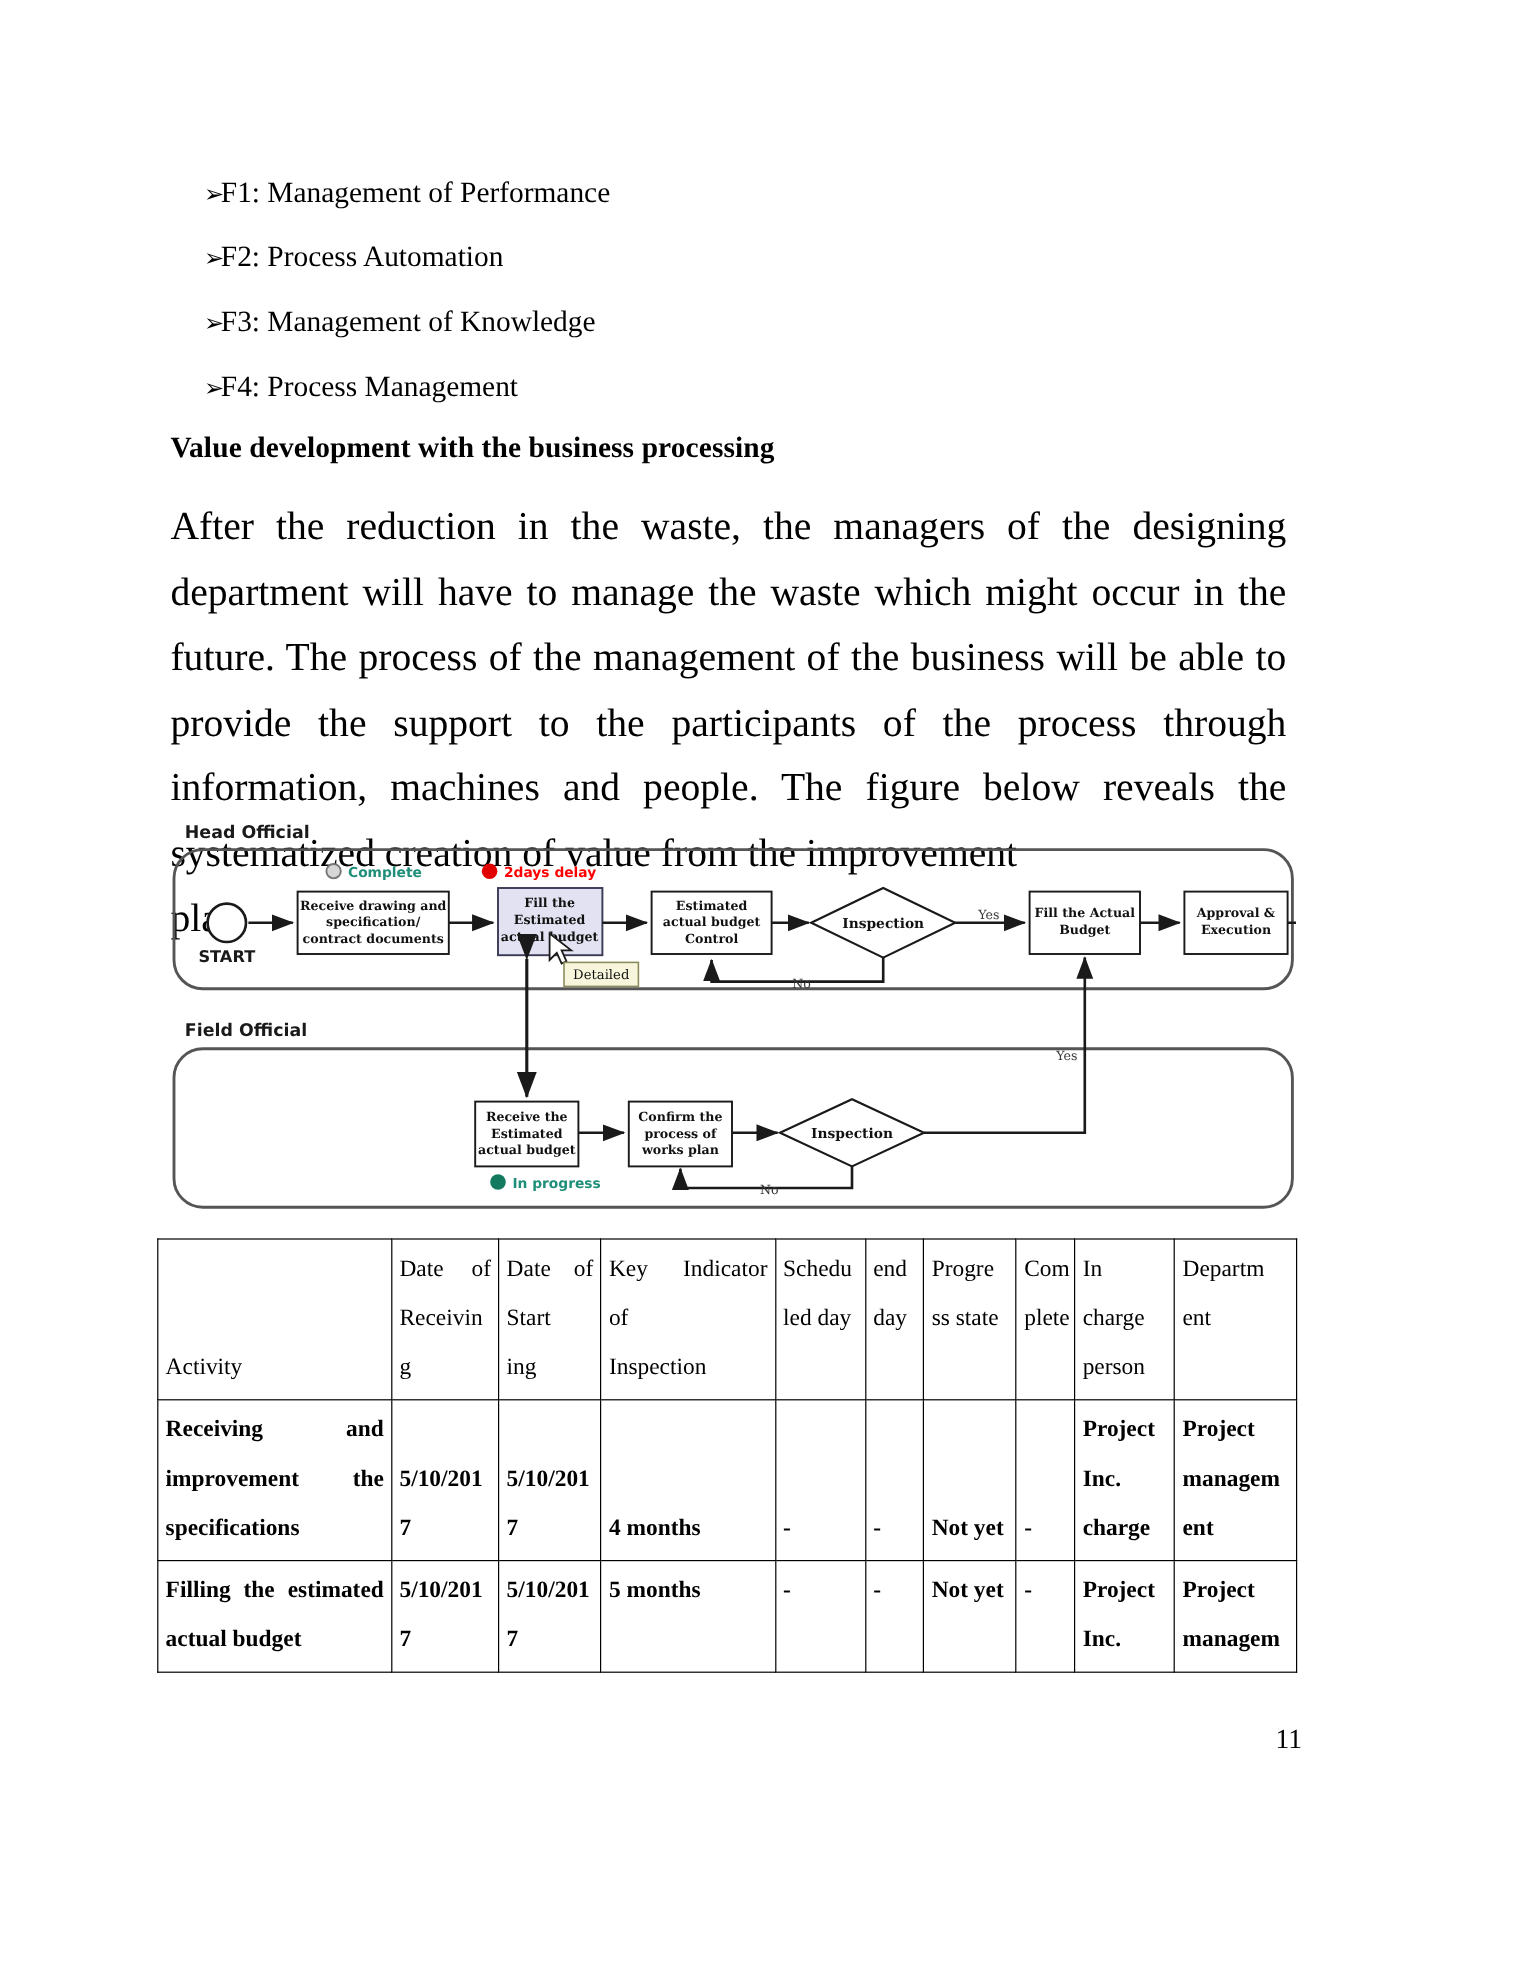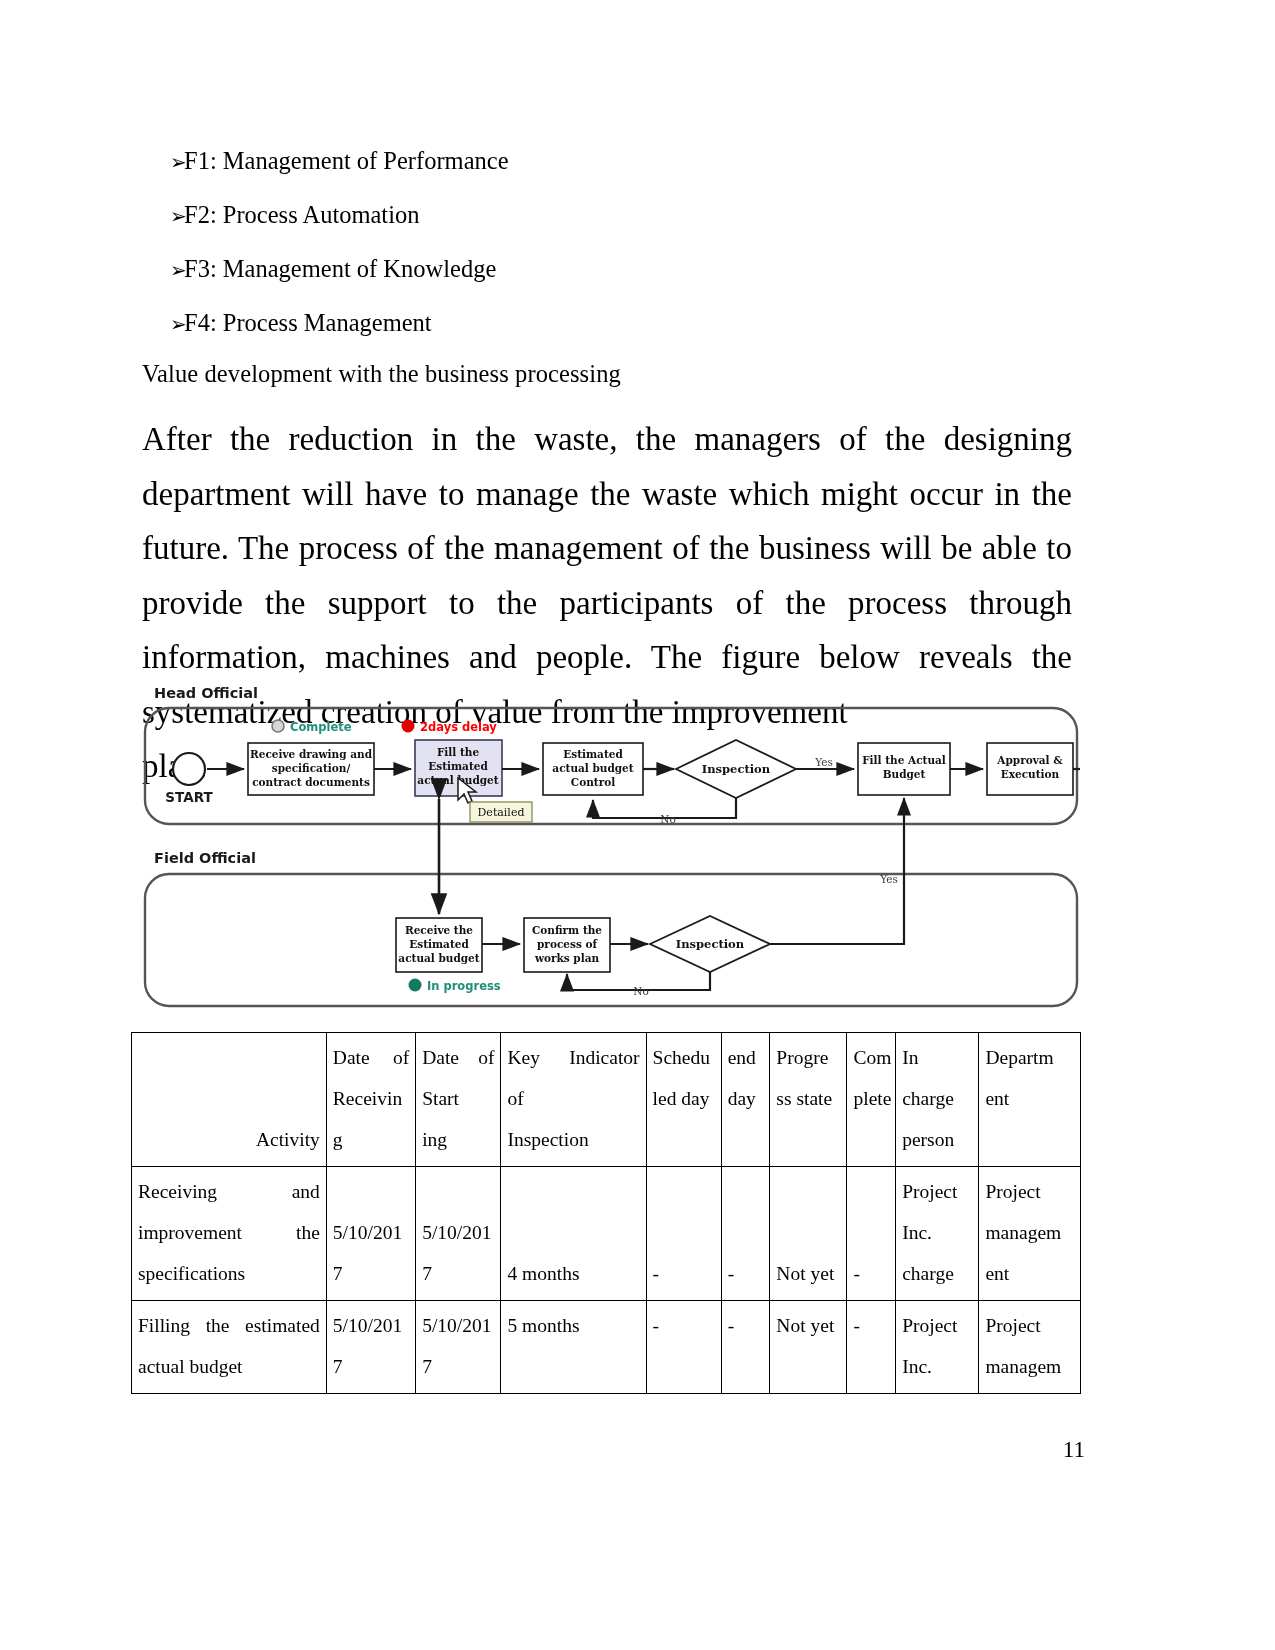--- a/index.html
+++ b/index.html
@@ -47,21 +47,21 @@
     box-sizing: border-box;
   }
   .bullet-text { flex: 1 1 auto; }
 
   
   .section-heading {
     position: absolute;
     left: 142px;
     top: 360px;
     font-size: 24.5px;
-    font-weight: normal;
+    font-weight: bold;
     letter-spacing: 0.1px;
   }
 
   
   .body-para {
     position: absolute;
     left: 142px;
     top: 412px;
     width: 930px;
     font-size: 33px;
@@ -88,32 +88,31 @@
     top: 1032px;
     width: 950px;
     border-collapse: collapse;
     table-layout: fixed;
     font-size: 19.5px;
   }
   .data-table td, .data-table th {
     border: 1px solid #000;
     vertical-align: bottom;
     padding: 4px 6px 6px 6px;
-    font-weight: normal;
+    font-weight: bold;
     text-align: left;
   }
   .data-table thead th {
     font-weight: normal;
     vertical-align: top;
     line-height: 41px;
     height: 122px;
   }
   .data-table thead th.hdr-activity {
     vertical-align: bottom;
-    text-align: right;
   }
   .data-table tbody td {
     line-height: 41px;
     vertical-align: top;
   }
   .hdr-justify {
     text-align: justify;
     text-align-last: justify;
   }
   .cell-justify {

